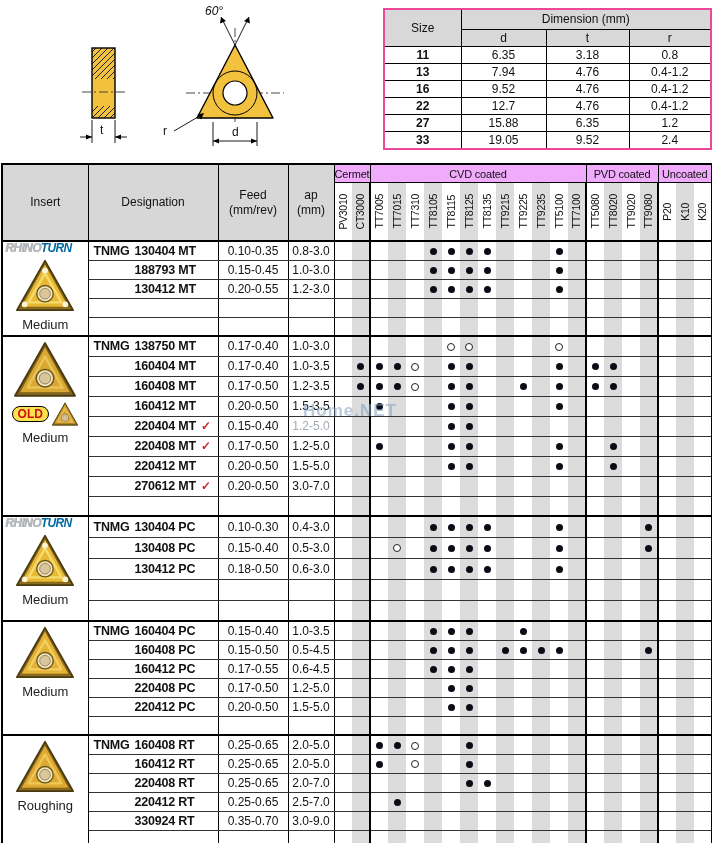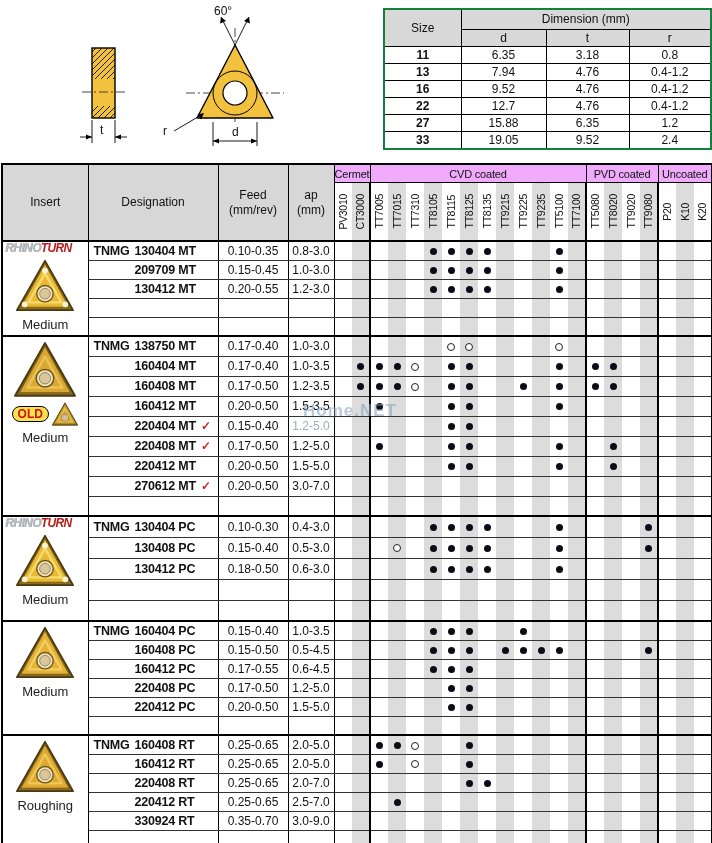--- a/index.html
+++ b/index.html
@@ -7,21 +7,21 @@
         font-family:"Liberation Sans",sans-serif;color:#111;}
   
   .drawing{position:absolute;left:0;top:0;}
   .dim-label{position:absolute;font-size:12px;color:#111;background:transparent;}
   
   .sizetab{position:absolute;left:383px;top:8px;width:327px;border-collapse:collapse;
            table-layout:fixed;font-size:12px;}
   .sizetab td{border:1px solid #000;text-align:center;padding:0;height:16px;background:#fff;}
   .sizetab td.h{background:#d8d8d8;}
   .sizetab td.sz{font-weight:bold;}
-  .sizetab{border:2px solid #15803d;}
+  .sizetab{border:2px solid #ec4899;}
   
   .main{position:absolute;left:1px;top:163px;width:710px;border-collapse:collapse;
         table-layout:fixed;border:2px solid #000;font-size:12px;}
   .main td{padding:0;overflow:hidden;}
   .hleft{background:#d7d7d7;border:1px solid #000;text-align:center;font-size:12px;line-height:1.2;}
   .grp{border:1px solid #000;border-bottom:1px solid #000;background:#f0abfc;text-align:center;
        font-size:11px;height:17px;white-space:nowrap;letter-spacing:-0.2px;}
   .vcell{border-bottom:2px solid #000;height:57px;vertical-align:middle;text-align:center;}
   .vcell .v{writing-mode:vertical-rl;transform:rotate(180deg);margin:0 auto;font-size:10.5px;
             letter-spacing:-0.3px;white-space:nowrap;line-height:1;}
@@ -37,21 +37,21 @@
   .ap-faint{color:#a3abb5;}
   .gc{border-top:1px solid #333;border-bottom:1px solid #333;text-align:center;vertical-align:middle;}
   .blk-top td{border-top:2px solid #000;}
   .dot{display:inline-block;width:7px;height:7px;border-radius:50%;background:#0b0b16;vertical-align:middle;}
   .ring{display:inline-block;width:6px;height:6px;border-radius:50%;background:#fff;
         border:1.3px solid #222;vertical-align:middle;}
   .insert-cell{border:1px solid #000;background:#fff;vertical-align:top;text-align:center;padding-top:2px;}
   .brand{font-style:italic;font-weight:bold;font-size:12px;letter-spacing:-0.6px;white-space:nowrap;
          text-align:left;padding-left:2px;line-height:1.1;}
   .brand .p1{color:#b9bcbf;text-shadow:0.5px 0 #9aa0a6;}
-  .brand .p2{color:#b91c1c;}
+  .brand .p2{color:#0369a1;}
   .ins-img{line-height:0;margin-top:2px;}
   .old-row{display:flex;align-items:center;justify-content:center;gap:2px;margin-top:1px;}
   .old-badge{display:inline-block;background:#ffe14d;border:1.5px solid #000;border-radius:8px;
              color:#cc1111;font-weight:bold;font-size:12px;line-height:14px;padding:0 5px;}
   .ins-label{font-size:13px;color:#222;margin-top:3px;}
   
   .watermark{position:absolute;left:303px;top:401px;font-size:17px;font-weight:bold;
              color:rgba(125,158,192,0.55);letter-spacing:1px;font-family:"Liberation Sans",sans-serif;
              pointer-events:none;}
 </style>
@@ -96,21 +96,21 @@
       <line x1="174" y1="131" x2="203" y2="114" stroke="#000" stroke-width="0.9"></line>
       <polygon points="204,113 197.5,114.5 201,119.5" fill="#000"></polygon>
 
       <line x1="213" y1="122" x2="213" y2="146" stroke="#000" stroke-width="0.9"></line>
       <line x1="257" y1="122" x2="257" y2="146" stroke="#000" stroke-width="0.9"></line>
       <line x1="213" y1="141" x2="257" y2="141" stroke="#000" stroke-width="0.9"></line>
       <polygon points="213,141 219,138.6 219,143.4" fill="#000"></polygon>
       <polygon points="257,141 251,138.6 251,143.4" fill="#000"></polygon>
     </g>
   </svg>
-  <span class="dim-label" style="left:214px;top:4px;">60°</span>
+  <span class="dim-label" style="left:205px;top:4px;font-style:italic;">60°</span>
   <span class="dim-label" style="left:100px;top:123px;">t</span>
   <span class="dim-label" style="left:163px;top:124px;">r</span>
   <span class="dim-label" style="left:230px;top:125px;background:#fff;padding:0 2px;">d</span>
 
   <table class="sizetab">
       <colgroup>
         <col style="width:77px">
         <col style="width:85px">
         <col style="width:83px">
         <col style="width:82px">
@@ -310,21 +310,21 @@
           <td class="gc gw "></td>
           <td class="gc gg "></td>
           <td class="gc gw gs"></td>
           <td class="gc gg "></td>
           <td class="gc gw "></td>
         </tr>
         <tr class="" style="height:19px">
           <td class="c-des">
             <div class="des-in">
               <span class="des-prefix"></span>
-              <span>209709 MT</span>
+              <span>188793 MT</span>
             </div>
           </td>
           <td class="c-feed">0.15-0.45</td>
           <td class="c-ap ">1.0-3.0</td>
           <td class="gc gw "></td>
           <td class="gc gg "></td>
           <td class="gc gw gs"></td>
           <td class="gc gg "></td>
           <td class="gc gw "></td>
           <td class="gc gg "><span class="dot"></span></td>

